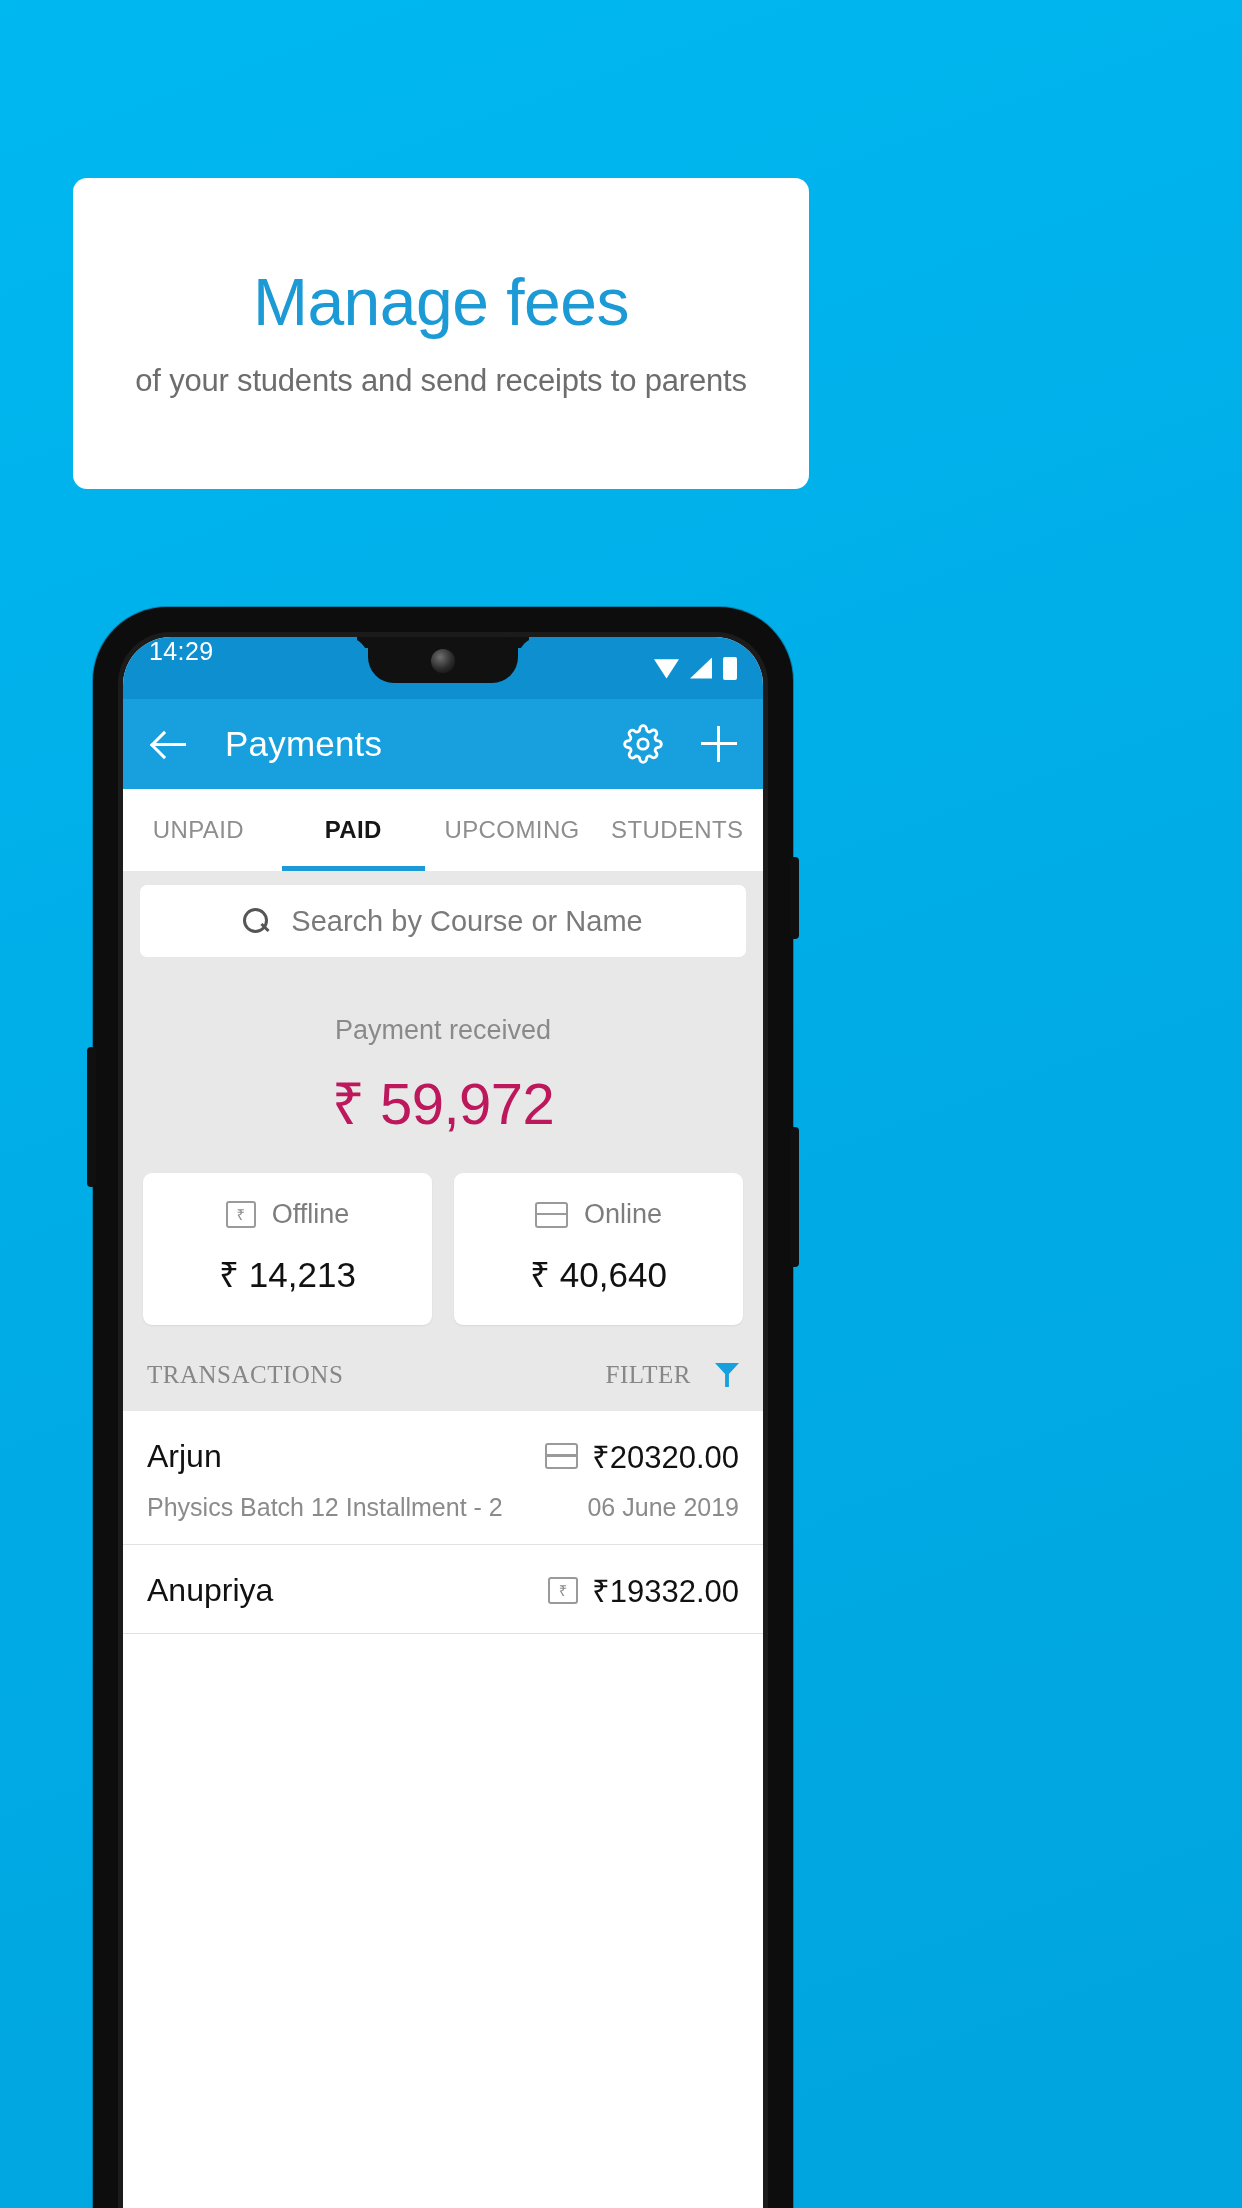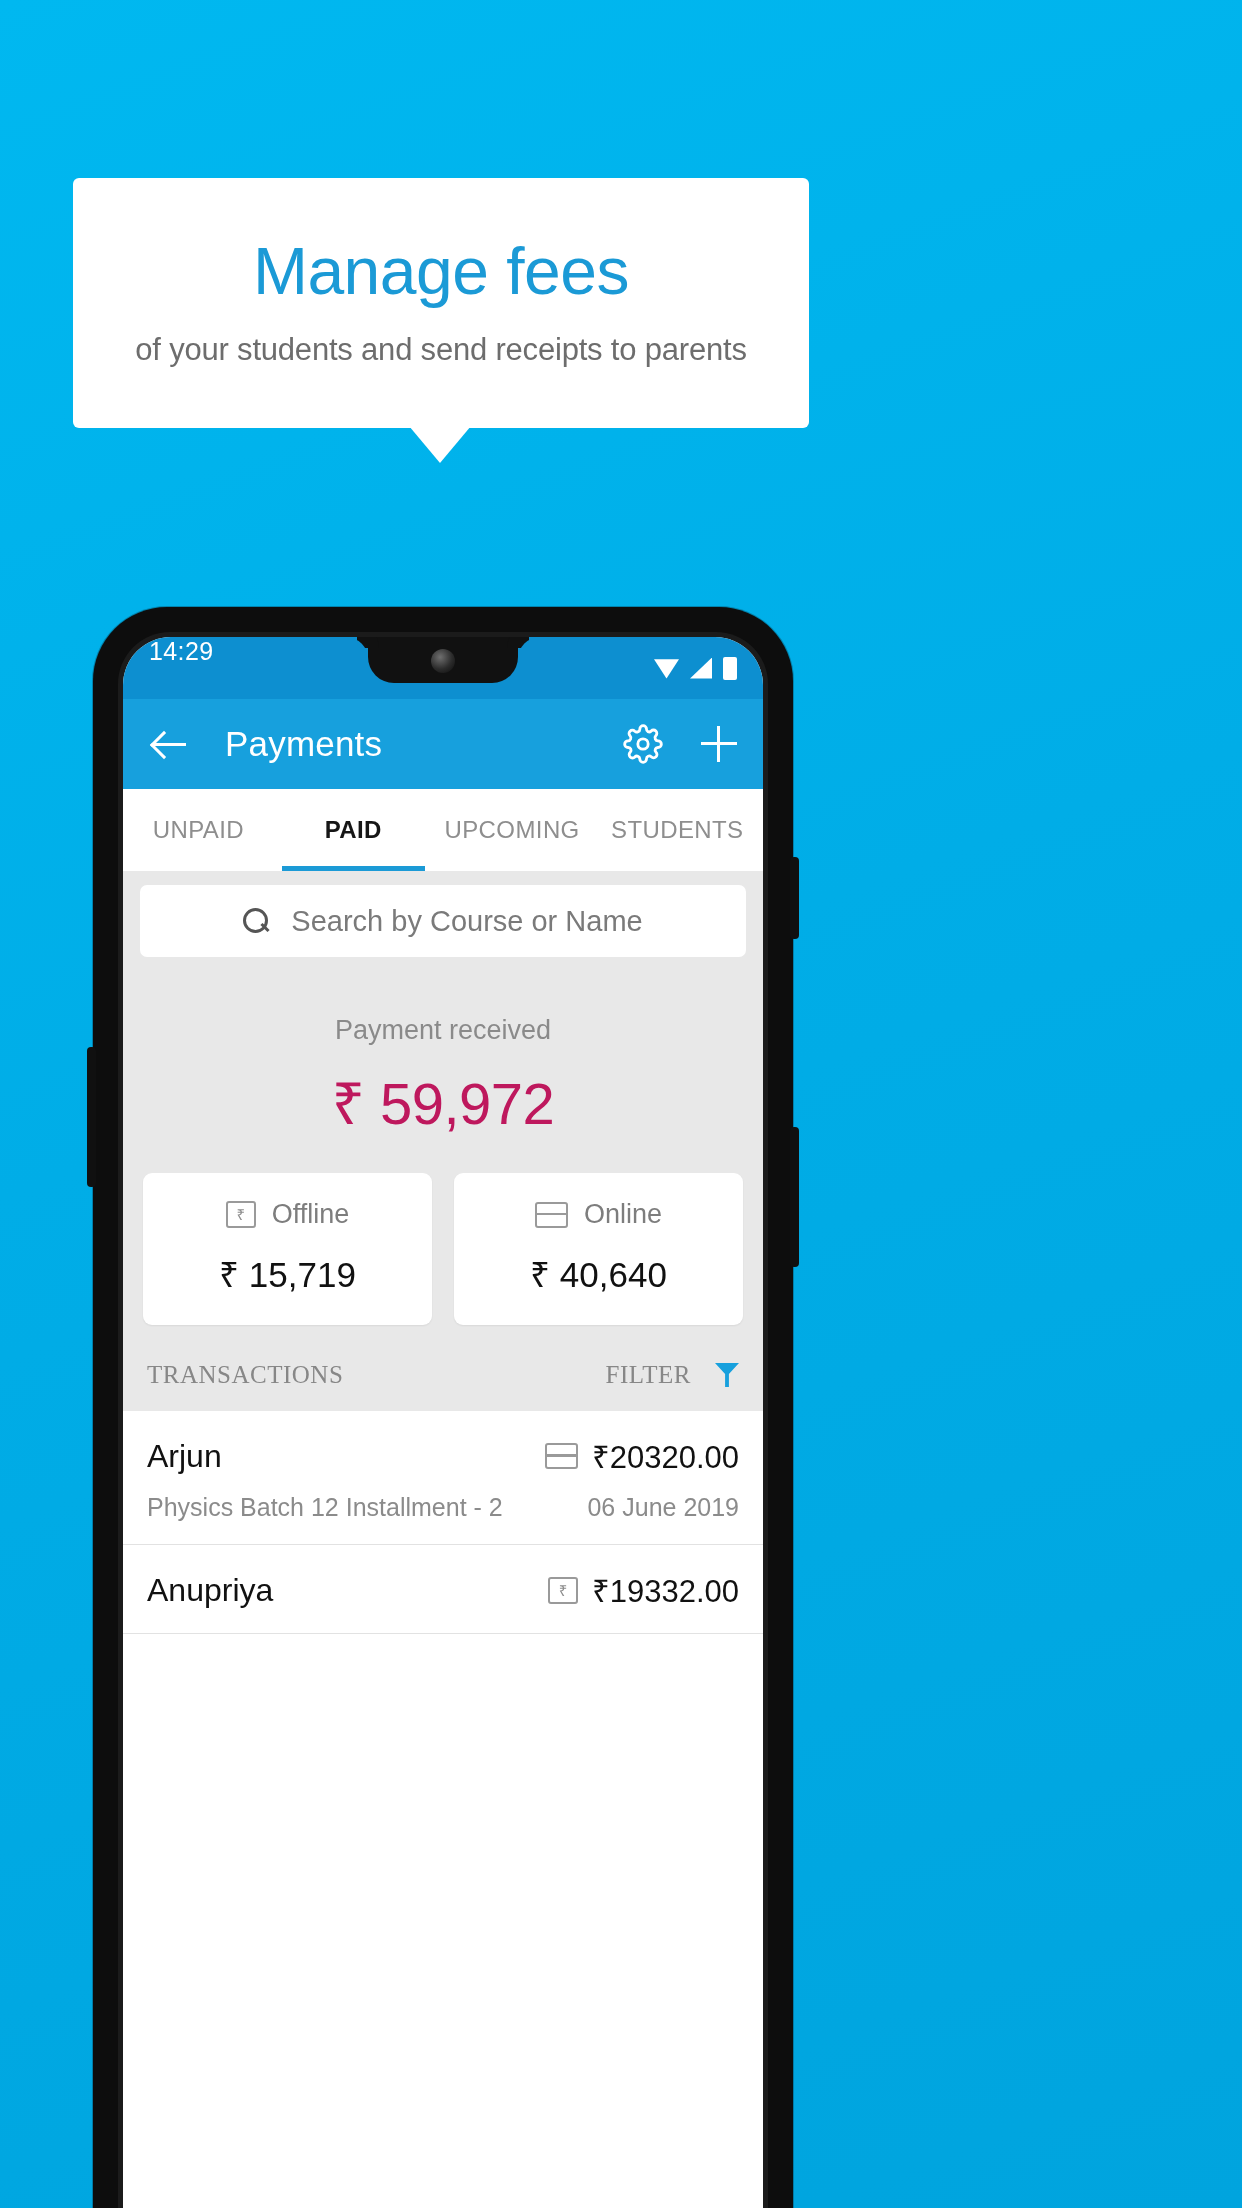--- a/index.html
+++ b/index.html
@@ -14,23 +14,23 @@
   
   #promo-bg {
     position:absolute; inset:0;
     background: linear-gradient(160deg,#00b8f0 0%, #00ade7 45%, #00a4de 100%);
   }
 
   
   #bubble {
     position:absolute;
     left:73px; top:178px;
-    width:736px; height:250px;
+    width:736px; height:311px;
     background:#ffffff;
-    border-radius:6px;
+    border-radius:14px;
     display:flex; flex-direction:column;
     align-items:center; justify-content:center;
   }
   #bubble .headline {
     font-size:66px;
     color:#1b9ad6;
     font-weight:400;
     letter-spacing:-0.5px;
     line-height:1;
     margin-bottom:28px;
@@ -350,21 +350,21 @@
           <div id="summary-label">Payment received</div>
           <div id="summary-amount">₹ 59,972</div>
         </div>
 
         <div id="totals">
           <div class="total-card">
             <div class="total-head">
               <span class="ic-offline">₹</span>
               <span class="total-label">Offline</span>
             </div>
-            <div class="total-amount">₹ 15,719</div>
+            <div class="total-amount">₹ 14,213</div>
           </div>
           <div class="total-card">
             <div class="total-head">
               <span class="ic-card"></span>
               <span class="total-label">Online</span>
             </div>
             <div class="total-amount">₹ 40,640</div>
           </div>
         </div>
 

